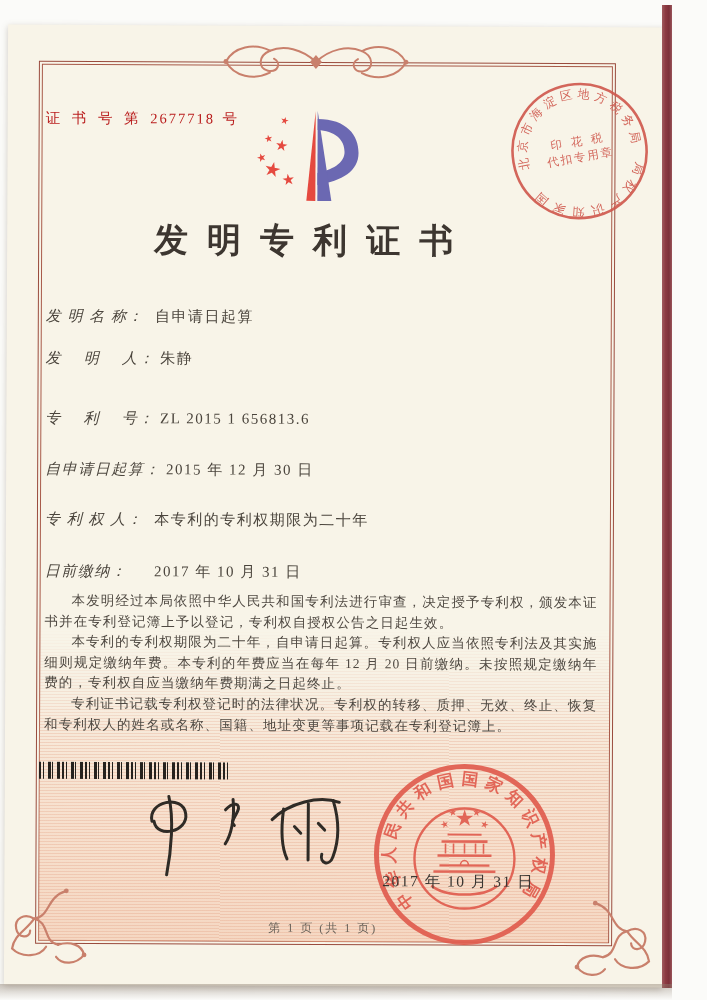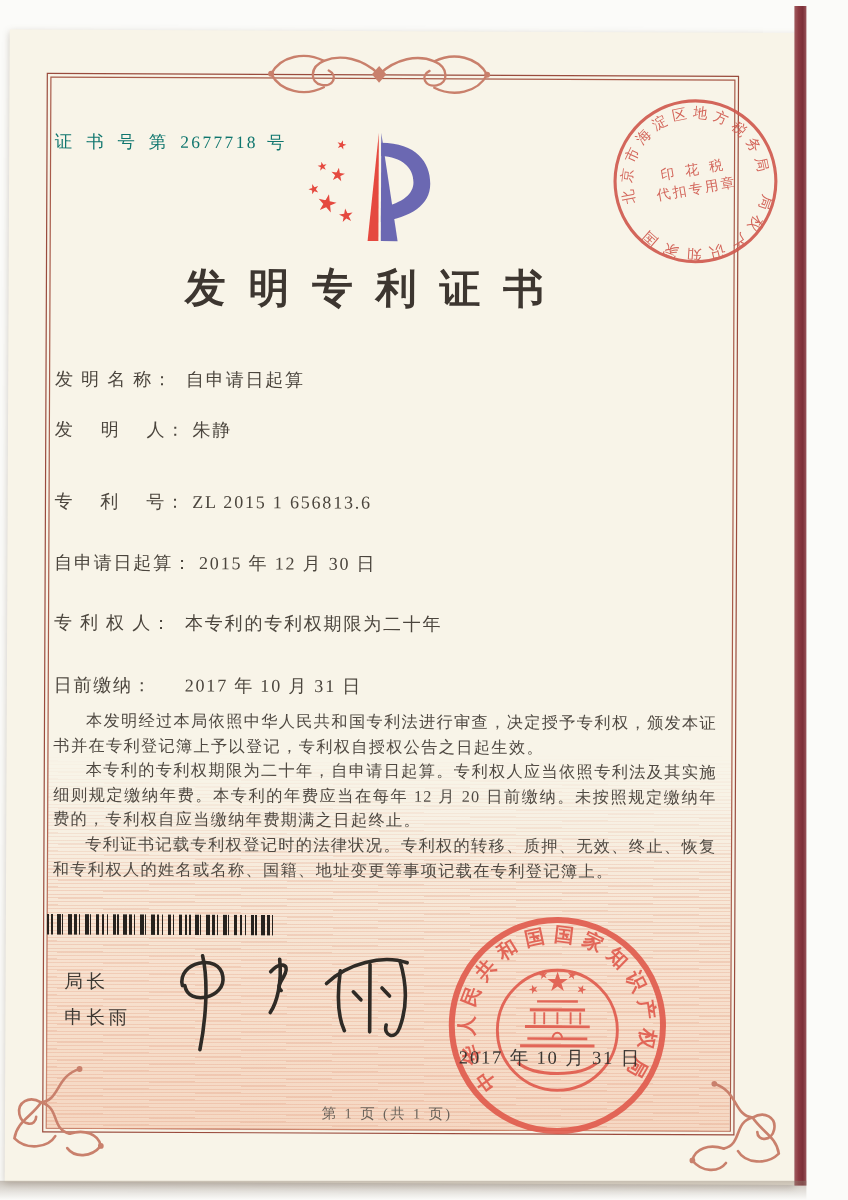--- a/index.html
+++ b/index.html
@@ -39,38 +39,38 @@
     background:
       repeating-linear-gradient(0deg, rgba(214,120,86,.20) 0 1px, rgba(255,255,255,0) 1px 3px),
       linear-gradient(180deg, rgba(247,206,180,0) 0%, rgba(245,196,168,.38) 55%, rgba(243,188,158,.5) 100%);
     -webkit-mask-image:linear-gradient(180deg,transparent 0,black 35%);
     mask-image:linear-gradient(180deg,transparent 0,black 35%);
     pointer-events:none;
   }
   .ornament{position:absolute;color:#c9806c;}
   .cert-no{
     position:absolute;left:38px;top:84px;
-    font-size:14.5px;color:#0f766e;letter-spacing:4px;white-space:nowrap;
+    font-size:14.5px;color:#b91c1c;letter-spacing:4px;white-space:nowrap;
   }
   .cert-no .num{letter-spacing:2px;}
   .logo{position:absolute;left:247px;top:79px;width:120px;height:100px;}
   .seal{opacity:.9;}
   .tax-seal{position:absolute;left:498px;top:50px;width:148px;height:148px;transform:rotate(-10deg);}
   .doc-title{
     position:absolute;left:31px;top:192px;width:575px;
     text-align:center;font-size:34px;font-weight:600;color:#3d3630;
     letter-spacing:.56em;text-indent:.56em;
     transform:translateX(-22px);
     white-space:nowrap;
   }
   .field-row{
     position:absolute;left:39px;white-space:nowrap;
     font-size:15px;color:#4b453d;letter-spacing:1.5px;
   }
-  .field-label{display:inline-block;min-width:104px;}
+  .field-label{display:inline-block;min-width:104px;font-style:italic;}
   .body-text{
     position:absolute;left:39px;top:566px;width:553px;
     font-size:13.5px;line-height:20.6px;letter-spacing:1.1px;
     color:#4f4942;text-align:justify;
   }
   .body-text p{margin:0;text-indent:2em;}
   .barcode{
     position:absolute;left:34px;top:737px;width:192px;height:17px;
     background:repeating-linear-gradient(90deg,
       #26221e 0 2px, transparent 2px 4px,
@@ -208,24 +208,20 @@
     </div>
 
     <div class="body-text">
       <p>本发明经过本局依照中华人民共和国专利法进行审查，决定授予专利权，颁发本证书并在专利登记簿上予以登记，专利权自授权公告之日起生效。</p>
       <p>本专利的专利权期限为二十年，自申请日起算。专利权人应当依照专利法及其实施细则规定缴纳年费。本专利的年费应当在每年 12 月 20 日前缴纳。未按照规定缴纳年费的，专利权自应当缴纳年费期满之日起终止。</p>
       <p>专利证书记载专利权登记时的法律状况。专利权的转移、质押、无效、终止、恢复和专利权人的姓名或名称、国籍、地址变更等事项记载在专利登记簿上。</p>
     </div>
 
     <div class="barcode"></div>
 
-    <div class="signer">
-      <div>局长</div>
-      <div>申长雨</div>
-    </div>
 
     <svg class="signature" viewBox="0 0 255 100">
       <g stroke="#2f2b26" stroke-width="3" fill="none" stroke-linecap="round" stroke-linejoin="round">
         <path d="M30,36 C26,16 62,10 64,30 C66,48 34,54 32,36"></path>
         <path d="M48,12 C52,34 48,66 42,90"></path>
         <path d="M104,28 C112,20 120,22 116,30 C112,38 108,40 112,44"></path>
         <path d="M112,18 C113,38 108,54 102,62"></path>
         <path d="M150,40 C168,24 198,18 218,26"></path>
         <path d="M162,30 C158,52 158,68 163,80"></path>
         <path d="M212,24 C217,44 216,64 209,80 C205,90 195,86 198,77"></path>

